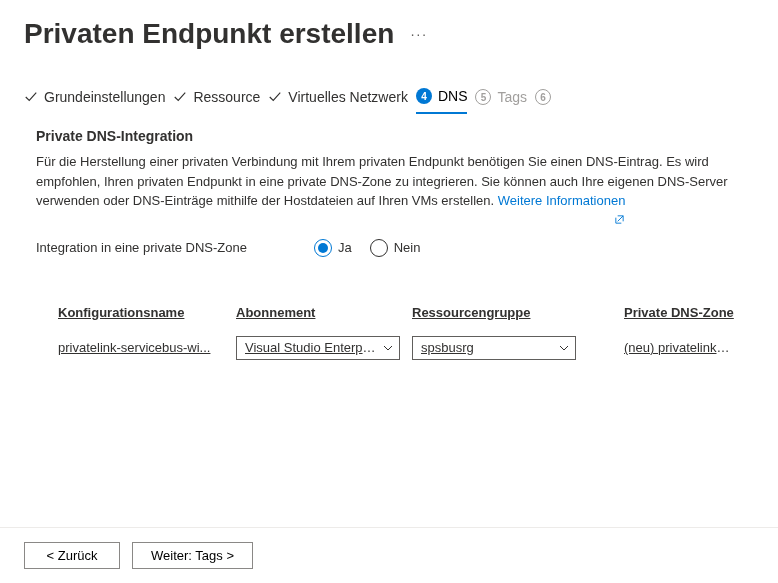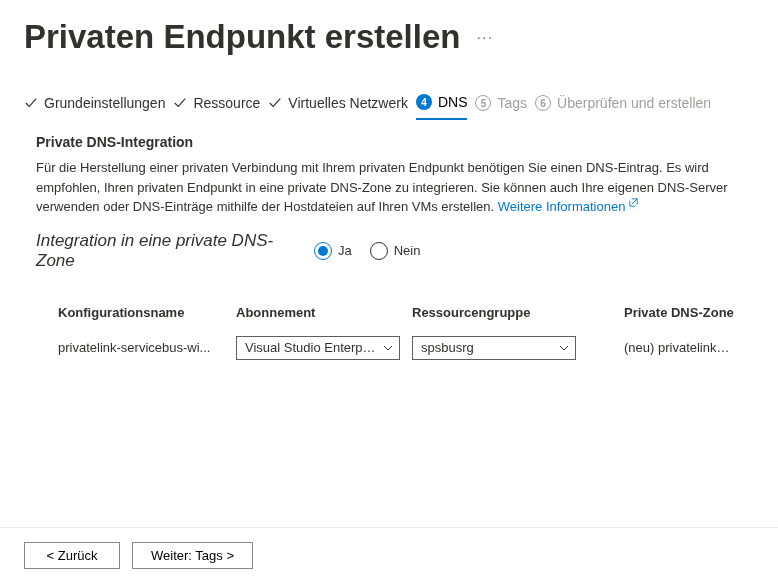--- a/index.html
+++ b/index.html
@@ -12,21 +12,21 @@
       height: 583px;
       position: relative;
       overflow: hidden;
     }
     .header {
       padding: 18px 24px 10px 24px;
       display: flex;
       align-items: center;
     }
     .title {
-      font-size: 33px;
+      font-size: 28px;
       font-weight: 600;
       color: #323130;
     }
     .more-dots {
       margin-left: 16px;
       color: #605e5c;
       letter-spacing: 1px;
       font-size: 14px;
     }
     .tabs {
@@ -87,37 +87,37 @@
     .description {
       font-size: 13px;
       line-height: 1.5;
       color: #323130;
       max-width: 720px;
     }
     .link {
       color: #0078d4;
       text-decoration: none;
       display: inline-flex;
-      align-items: flex-start;
+      align-items: flex-end;
       gap: 3px;
+      flex-direction: column;
     }
     .ext-icon {
       width: 11px;
       height: 11px;
     }
     .radio-row {
       display: flex;
       align-items: center;
       margin-top: 14px;
       gap: 18px;
     }
     .radio-label {
       width: 260px;
-      font-size: 17px;
-      font-style: italic;
+      font-size: 13px;
     }
     .radio-option {
       display: flex;
       align-items: center;
       gap: 6px;
       cursor: pointer;
     }
     .radio {
       width: 18px;
       height: 18px;
@@ -131,21 +131,22 @@
       border-color: #0078d4;
     }
     .radio.selected::after {
       content: "";
       width: 10px;
       height: 10px;
       border-radius: 50%;
       background: #0078d4;
     }
     .table {
-      margin-top: 26px;
+      margin-top: 40px;
+      text-decoration: underline;
     }
     .table-header, .table-row {
       display: flex;
       align-items: center;
       padding: 8px 0 8px 22px;
     }
     .table-header {
       font-weight: 600;
       font-size: 13px;
     }
@@ -236,21 +237,20 @@
   <div class="tab current">
     <span class="num-badge">4</span>
     <span>DNS</span>
   </div>
   <div class="tab future">
     <span class="num-badge">5</span>
     <span>Tags</span>
   </div>
   <div class="tab future">
     <span class="num-badge">6</span>
-    <span>Überprüfen und erstellen</span>
   </div>
 </div>
 
 <div class="content">
   <div class="section-title">Private DNS-Integration</div>
   <div class="description">
     <span>Für die Herstellung einer privaten Verbindung mit Ihrem privaten Endpunkt benötigen Sie einen DNS-Eintrag. Es wird empfohlen, Ihren privaten Endpunkt in eine private DNS-Zone zu integrieren. Sie können auch Ihre eigenen DNS-Server verwenden oder DNS-Einträge mithilfe der Hostdateien auf Ihren VMs erstellen.</span>
     <a href="#" class="link">
       <span>Weitere Informationen</span>
       <svg class="ext-icon" viewBox="0 0 12 12">

